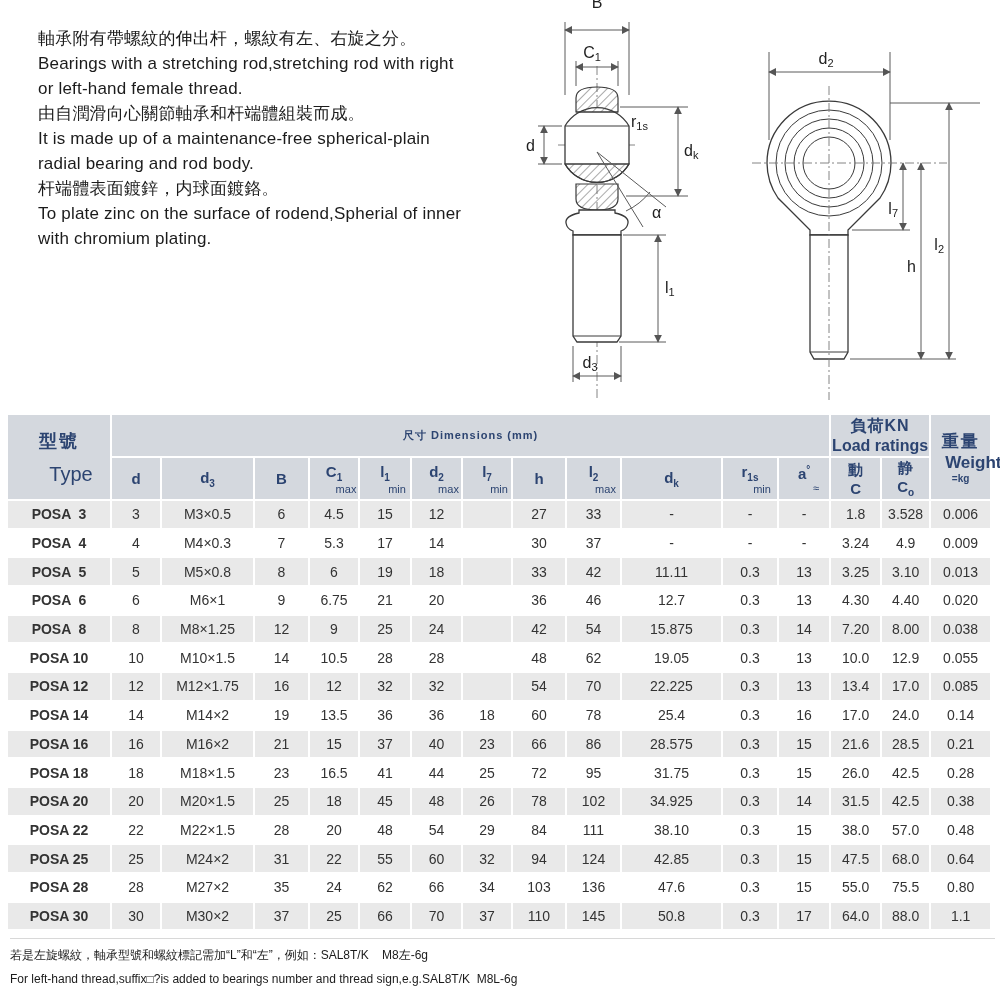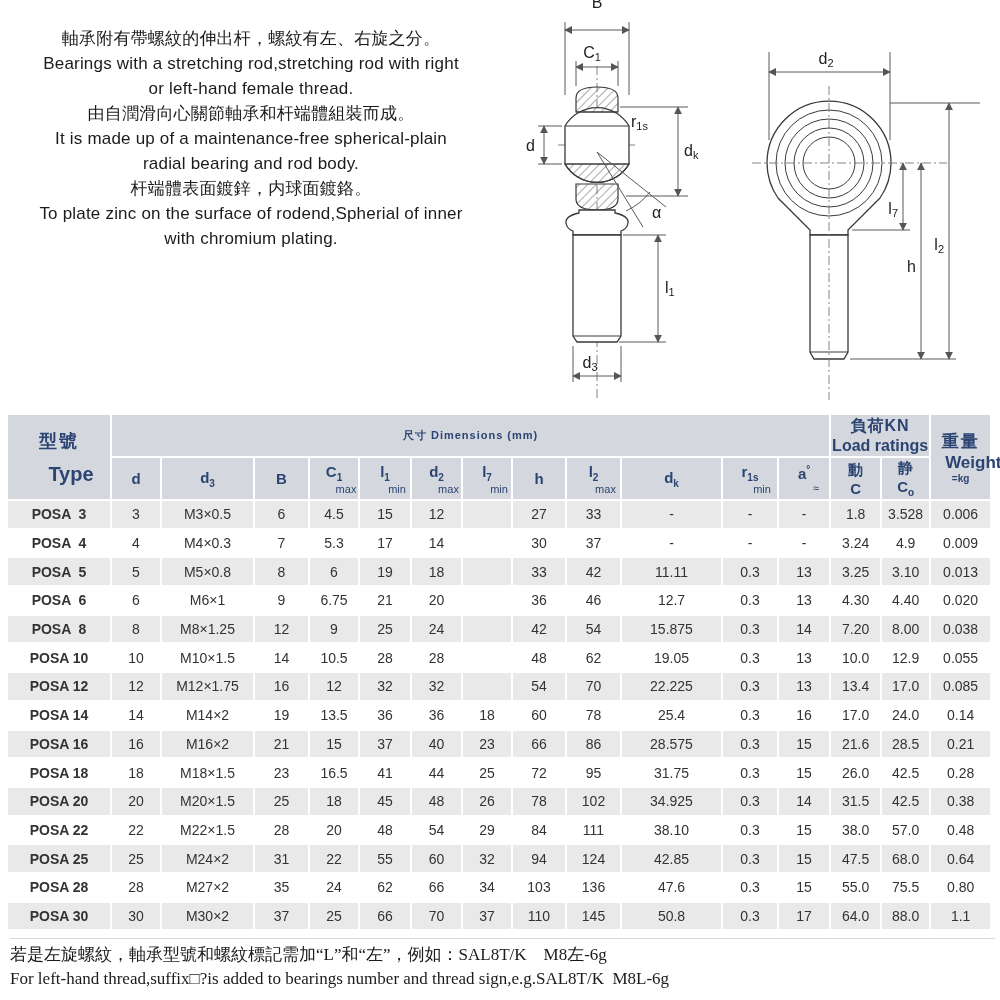--- a/index.html
+++ b/index.html
@@ -2,21 +2,21 @@
 <html><head>
 <meta charset="utf-8">
 <style>
   html,body{margin:0;padding:0;}
   body{
     width:1000px;height:1000px;position:relative;background:#ffffff;
     font-family:"Liberation Sans","DejaVu Sans",sans-serif;color:#1b1b1b;
     overflow:hidden;
   }
   
-  .intro{position:absolute;left:26px;top:26px;width:450px;text-align:center;}
+  .intro{position:absolute;left:38px;top:26px;width:450px;}
   .intro div{font-size:17px;line-height:25px;letter-spacing:.2px;}
   
   .svgwrap{position:absolute;top:0;}
   svg text{fill:#222;font-family:"Liberation Sans","DejaVu Sans",sans-serif;font-size:16px;}
   svg .sub{font-size:11px;}
   .out{fill:#ffffff;stroke:#3a3a3a;stroke-width:1.3;}
   .hat{fill:url(#hatch1);stroke:#3a3a3a;stroke-width:1.2;}
   .thin{stroke:#3a3a3a;stroke-width:1;fill:none;}
   .dim{stroke:#5a5a5a;stroke-width:1;fill:none;}
   .cline{stroke:#777;stroke-width:.9;fill:none;stroke-dasharray:9 3 2 3;}
@@ -27,38 +27,38 @@
   }
   table.spec th,table.spec td{box-sizing:border-box;padding:0;text-align:center;vertical-align:middle;}
   table.spec th{
     background:#d4d8de;color:#2c4471;font-weight:bold;
     border-right:2px solid #fff;border-bottom:2px solid #fff;
   }
   th.toprow{height:43px;}
   th.subhead{height:43px;border-bottom:4px solid #fff;font-size:15px;}
   th.span2{border-bottom:4px solid #fff;}
   .type-head-zh{font-size:18px;letter-spacing:2px;margin-bottom:10px;}
-  .type-head-en{font-size:20px;font-weight:bold;padding-left:24px;}
+  .type-head-en{font-size:20px;font-weight:normal;padding-left:24px;}
   .dims-title{font-size:11px;letter-spacing:1px;}
   .load-zh{font-size:16px;letter-spacing:1px;}
   .load-en{font-size:16px;}
   .w-zh{font-size:17px;letter-spacing:2px;}
   .w-en{font-size:17px;padding-left:14px;}
   .w-eq{font-size:10px;font-weight:bold;}
   .note{display:block;font-size:11px;font-weight:normal;line-height:11px;margin-top:1px;padding-left:24px;}
   th.subhead sub,th.subhead .ssub{font-size:10px;}
   table.spec td{
     height:28.7px;font-size:14px;color:#333;background:#ffffff;
     border-right:2px solid #fff;border-bottom:2px solid #fff;
   }
   table.spec tr.alt td{background:#e9e9e9;}
   td.type-cell{text-align:left;padding-left:18px;font-size:15px;color:#222;white-space:pre;font-weight:bold;}
   
   .footer{position:absolute;left:10px;top:938px;width:985px;border-top:1px solid #d8d8d8;padding-top:4px;}
-  .footer div{font-size:17px;line-height:24px;white-space:pre;font-family:Liberation Serif, serif;}
+  .footer div{font-size:12px;line-height:24px;white-space:pre;}
 </style>
 </head>
 <body>
 
 <div class="intro">
   <div>軸承附有帶螺紋的伸出杆，螺紋有左、右旋之分。</div>
   <div>Bearings with a stretching rod,stretching rod with right</div>
   <div>or left-hand female thread.</div>
   <div>由自潤滑向心關節軸承和杆端體組裝而成。</div>
   <div>It is made up of a maintenance-free spherical-plain</div>

